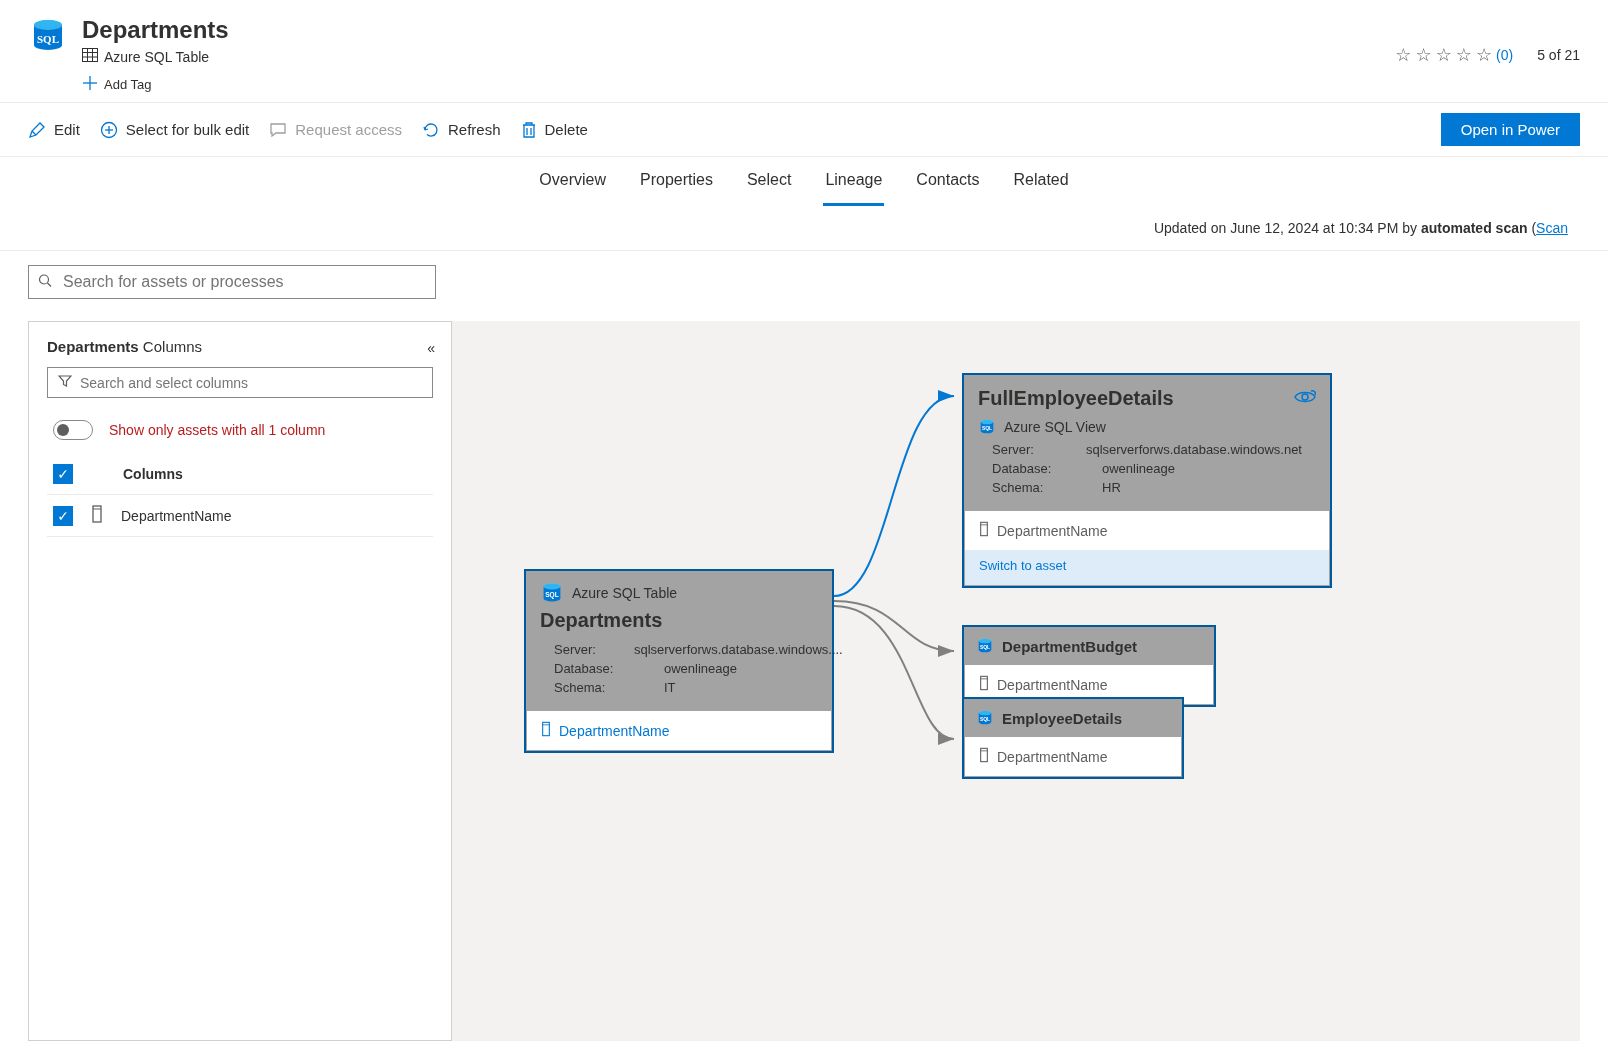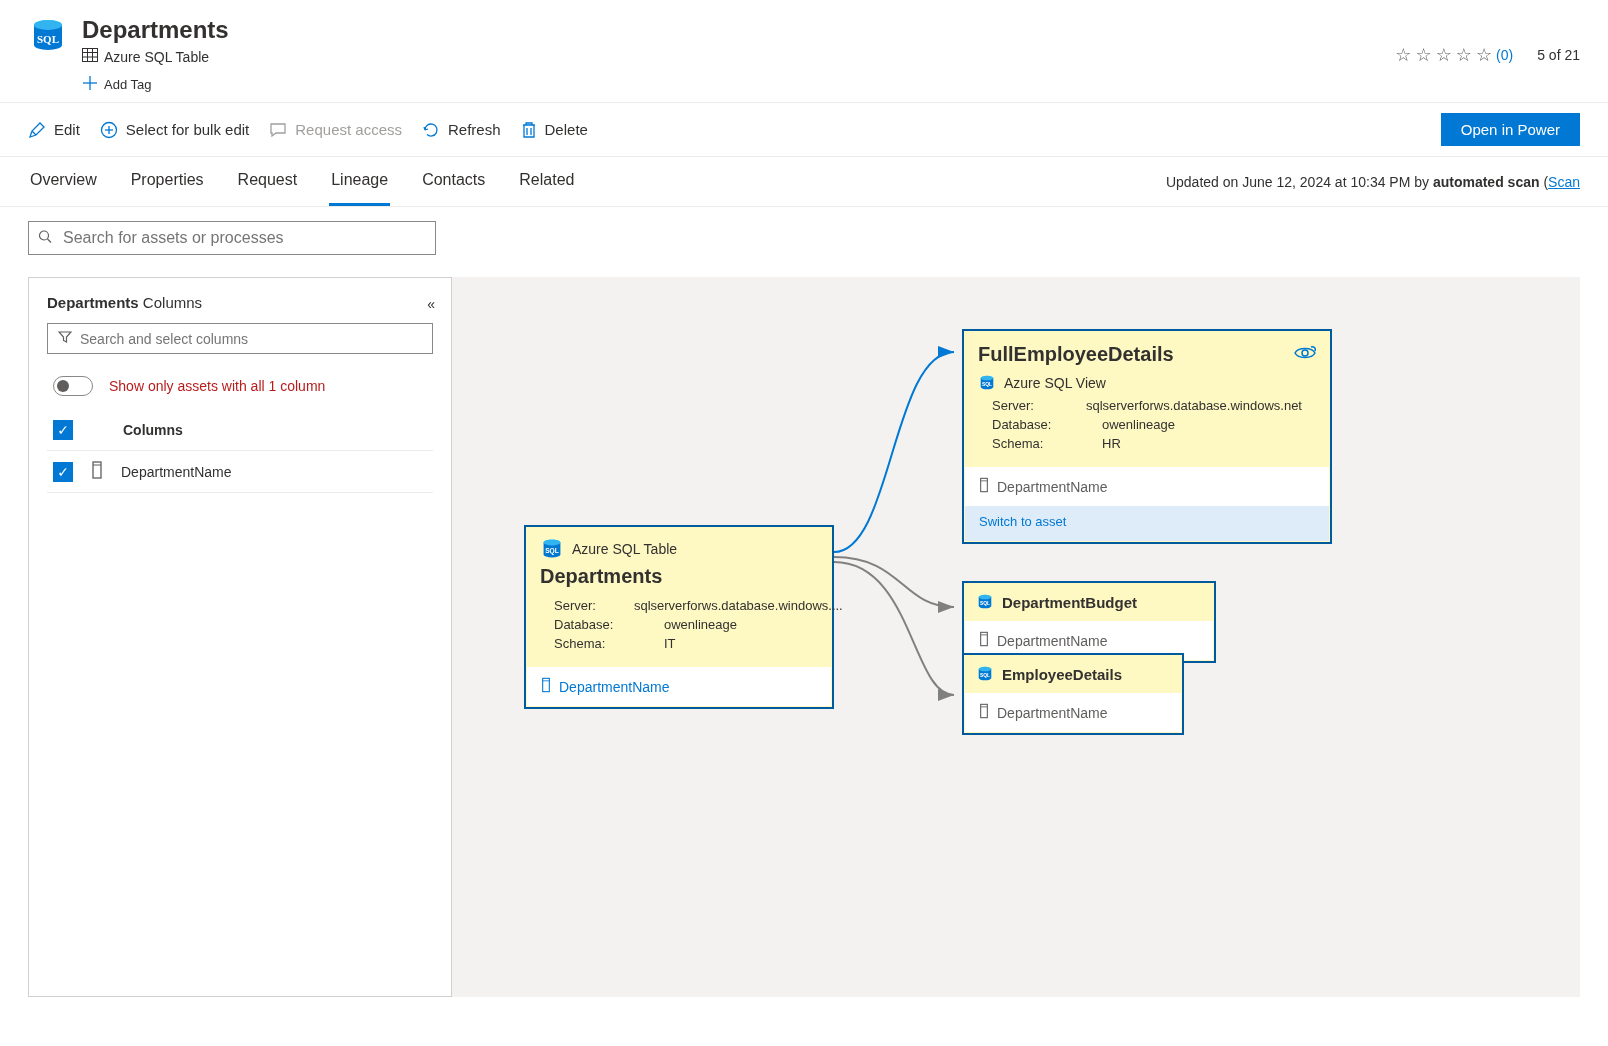--- a/index.html
+++ b/index.html
@@ -22,21 +22,21 @@
 
 .toolbar { display: flex; align-items: center; padding: 10px 28px; border-bottom: 1px solid #edebe9; gap: 20px; }
 .tbtn { display: flex; align-items: center; gap: 8px; cursor: pointer; color: #323130; background: none; border: none; font-size: 15px; font-family: inherit; padding: 2px 0; }
 .tbtn svg, .tbtn .ic { color: #0078d4; }
 .tbtn.disabled { color: #a19f9d; align-items: center; }
 .tbtn.disabled svg, .tbtn.disabled .ic { color: #a19f9d; }
 .spacer { flex: 1; }
 .primary-btn { background: #0078d4; color: #fff; border: none; padding: 8px 20px; font-size: 15px; cursor: pointer; font-family: inherit; }
 
 
-.tabs-row { display: flex; align-items: center; padding: 0 28px; border-bottom: 1px solid #edebe9; }
+.tabs-row { display: flex; align-items: center; padding: 0 40px; border-bottom: 1px solid #edebe9; flex-direction: column; }
 .tabs { display: flex; gap: 30px; }
 .tab { padding: 14px 2px; cursor: pointer; font-size: 16px; color: #323130; border-bottom: 3px solid transparent; }
 .tab.active { border-bottom-color: #0078d4; color: #323130; font-weight: 400; }
 .updated-info { margin-left: auto; font-size: 14px; color: #323130; padding: 14px 0; }
 .updated-info b { font-weight: 600; }
 .updated-info a { color: #0078d4; }
 
 
 .search-row { padding: 14px 28px 0 28px; }
 .search-input { width: 408px; padding: 7px 10px 7px 34px; border: 1px solid #8a8886; font-size: 16px; font-family: inherit; }
@@ -54,21 +54,21 @@
 .toggle-row { display: flex; align-items: center; gap: 16px; padding: 4px 0 14px 6px; color: #b91c1c; }
 .toggle { width: 40px; height: 20px; border-radius: 10px; border: 1px solid #8a8886; position: relative; background: #fff; }
 .toggle::after { content: ""; position: absolute; left: 3px; top: 3px; width: 12px; height: 12px; border-radius: 50%; background: #605e5c; }
 .col-item { display: flex; align-items: center; gap: 18px; padding: 10px 0 10px 6px; border-bottom: 1px solid #edebe9; }
 .checkbox { width: 20px; height: 20px; background: #0078d4; display: flex; align-items: center; justify-content: center; color: #fff; font-size: 14px; }
 .col-item.header-item .label { font-weight: 600; }
 .col-item .col-ic { color: #605e5c; }
 
 
 .canvas { flex: 1; position: relative; background: #f3f2f1; overflow: hidden; }
-.node { position: absolute; background: #fef9c3; border: 2px solid #005a9e; }
+.node { position: absolute; background: #a3a3a3; border: 2px solid #005a9e; }
 .node .nhead { padding: 10px 14px 0 14px; display: flex; align-items: center; gap: 8px; }
 .node .ntitle { font-weight: 700; font-size: 20px; padding: 4px 14px 8px 14px; }
 .node .nrow { display: flex; font-size: 13px; padding: 2px 28px; gap: 38px; }
 .node .nkey { width: 72px; color: #323130; }
 .node .nval { color: #323130; }
 .node .ncol { background: #fff; margin: 10px 1px 1px 1px; padding: 10px 14px; display: flex; align-items: center; gap: 8px; color: #0078d4; }
 .node .ncol.grey { color: #605e5c; }
 .node .nlink { padding: 8px 14px 12px 14px; color: #0078d4; font-size: 13px; cursor: pointer; }
 .node.small { }
 .node.small .stitle { display: flex; align-items: center; gap: 8px; padding: 10px 12px 6px 12px; font-weight: 600; font-size: 15px; }
@@ -161,21 +161,21 @@
     <span>Delete</span>
   </button>
   <div class="spacer"></div>
   <button class="primary-btn">Open in Power</button>
 </div>
 
 <div class="tabs-row">
   <div class="tabs">
     <div class="tab">Overview</div>
     <div class="tab">Properties</div>
-    <div class="tab">Request</div>
+    <div class="tab">Select</div>
     <div class="tab active">Lineage</div>
     <div class="tab">Contacts</div>
     <div class="tab">Related</div>
   </div>
   <div class="updated-info">
     <span>Updated on June 12, 2024 at 10:34 PM by </span><b>automated scan</b><span> (</span><a href="#">Scan</a>
   </div>
 </div>
 
 <div class="search-row">

